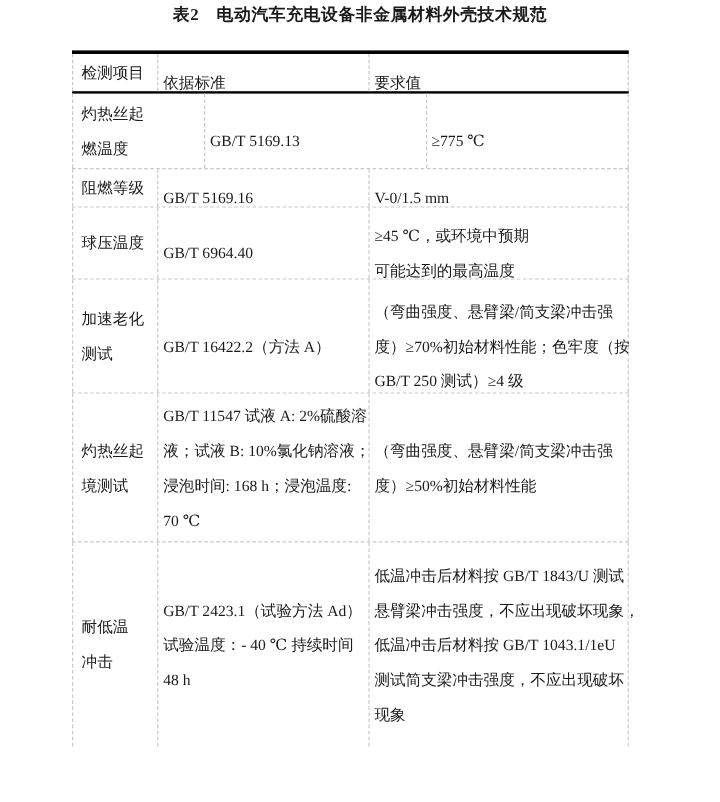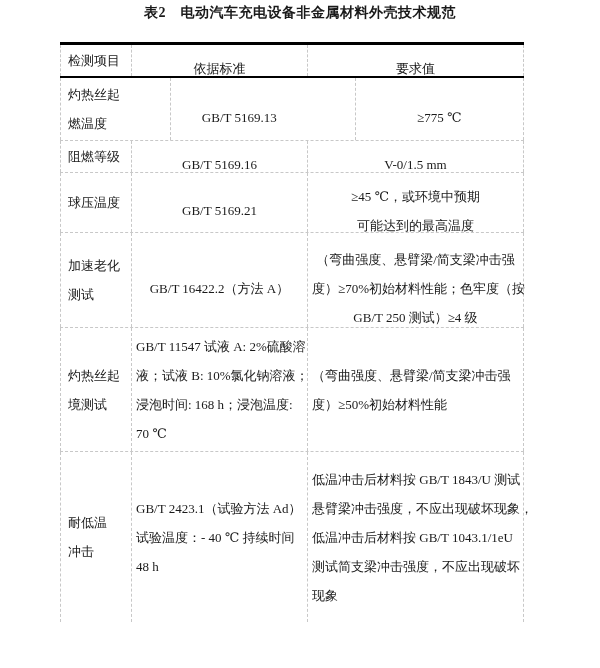--- a/index.html
+++ b/index.html
@@ -43,21 +43,21 @@
     overflow: visible;
     font-size: 13px;
     line-height: 29px;
     border-left: 1px dashed #c8c8c8;
   }
   .cell.c1 { width: 71px;  padding: 0 3px 0 7px; }
   .cell.c2 { width: 176px; padding: 0 4px; }
   .cell.c3 { width: 217px; padding: 0 4px; border-right: 1px dashed #c8c8c8; }
 
   .cell span { width: 100%; white-space: pre; }
-  .ac span { text-align: center; margin-top: 16px; }
+  .ac span { text-align: left; margin-top: 16px; }
   .al span { text-align: left; }
 
   .rh { height: 33px; }
   .r0 { height: 63px; gap: 47px; }
   .r1 { height: 32px; }
   .r2 { height: 60px; }
   .r3 { height: 63px; }
   .r4 { height: 95px; }
   .r5 { height: 124px; }
   .r6 { height: 170px; }
@@ -108,21 +108,21 @@
       <div class="cell c3 ac">
           <span>V-0/1.5 mm</span>
         </div>
     </div>
 
     <div class="row r2">
       <div class="cell c1 al">
           <span>球压温度</span>
         </div>
       <div class="cell c2 ac">
-          <span>GB/T 5169.21</span>
+          <span>GB/T 6964.40</span>
         </div>
       <div class="cell c3 ac">
           <span>≥45 ℃，或环境中预期
 可能达到的最高温度</span>
         </div>
     </div>
 
 
     <div class="row r4">
       <div class="cell c1 al">

